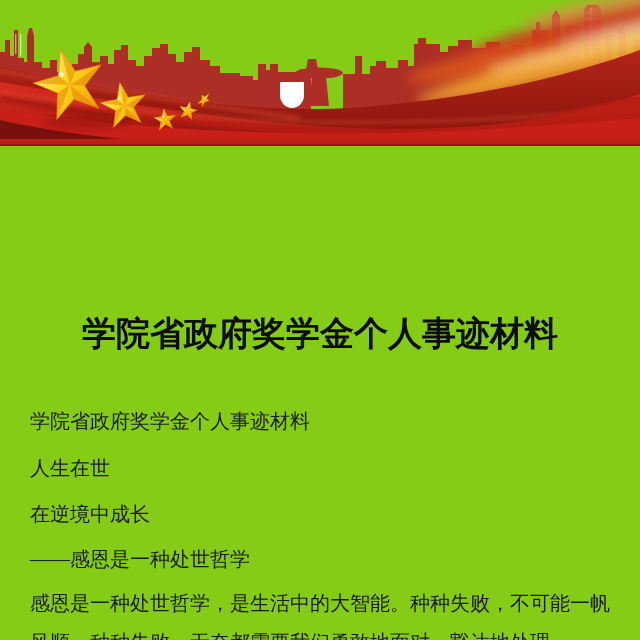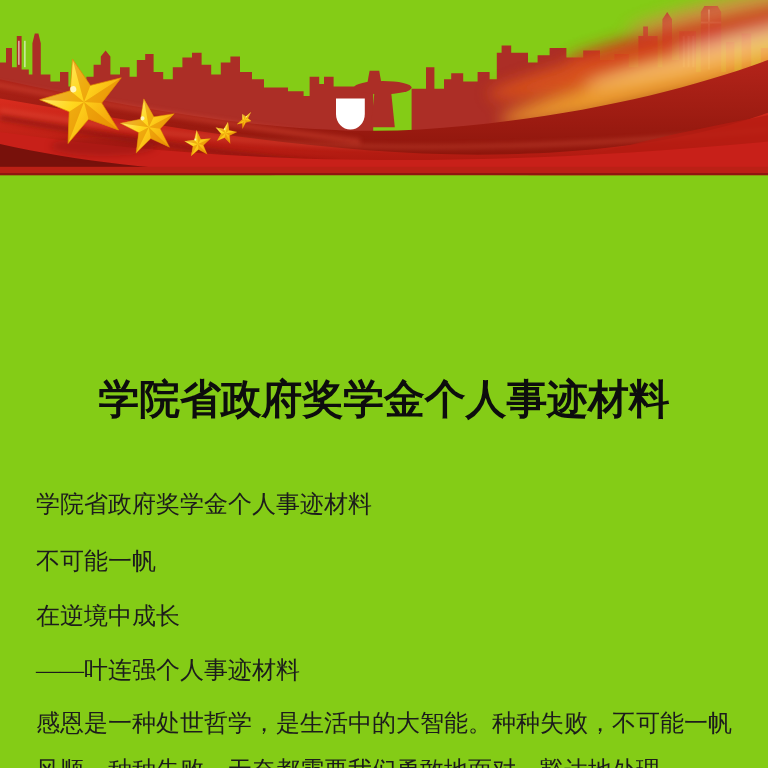--- a/index.html
+++ b/index.html
@@ -109,19 +109,19 @@
       <use href="#gstar" transform="translate(124,106) rotate(-10) scale(0.24)"></use>
       <use href="#gstar" transform="translate(165,120) rotate(-6) scale(0.115)"></use>
       <use href="#gstar" transform="translate(188,111) rotate(12) scale(0.095)"></use>
       <use href="#gstar" transform="translate(204,100) rotate(38) scale(0.05,0.085)"></use>
     </svg>
   </div>
 
   <h1 class="doc-title">学院省政府奖学金个人事迹材料</h1>
 
   <p class="bline l0">学院省政府奖学金个人事迹材料</p>
-  <p class="bline l1">不可能一帆</p>
+  <p class="bline l1">人生在世</p>
   <p class="bline l2">在逆境中成长</p>
-  <p class="bline l3">——叶连强个人事迹材料</p>
+  <p class="bline l3">——感恩是一种处世哲学</p>
   <p class="bline l4">感恩是一种处世哲学，是生活中的大智能。种种失败，不可能一帆</p>
   <p class="bline l5">风顺，种种失败、无奈都需要我们勇敢地面对、豁达地处理。</p>
 
 </div>
 
 </body></html>

